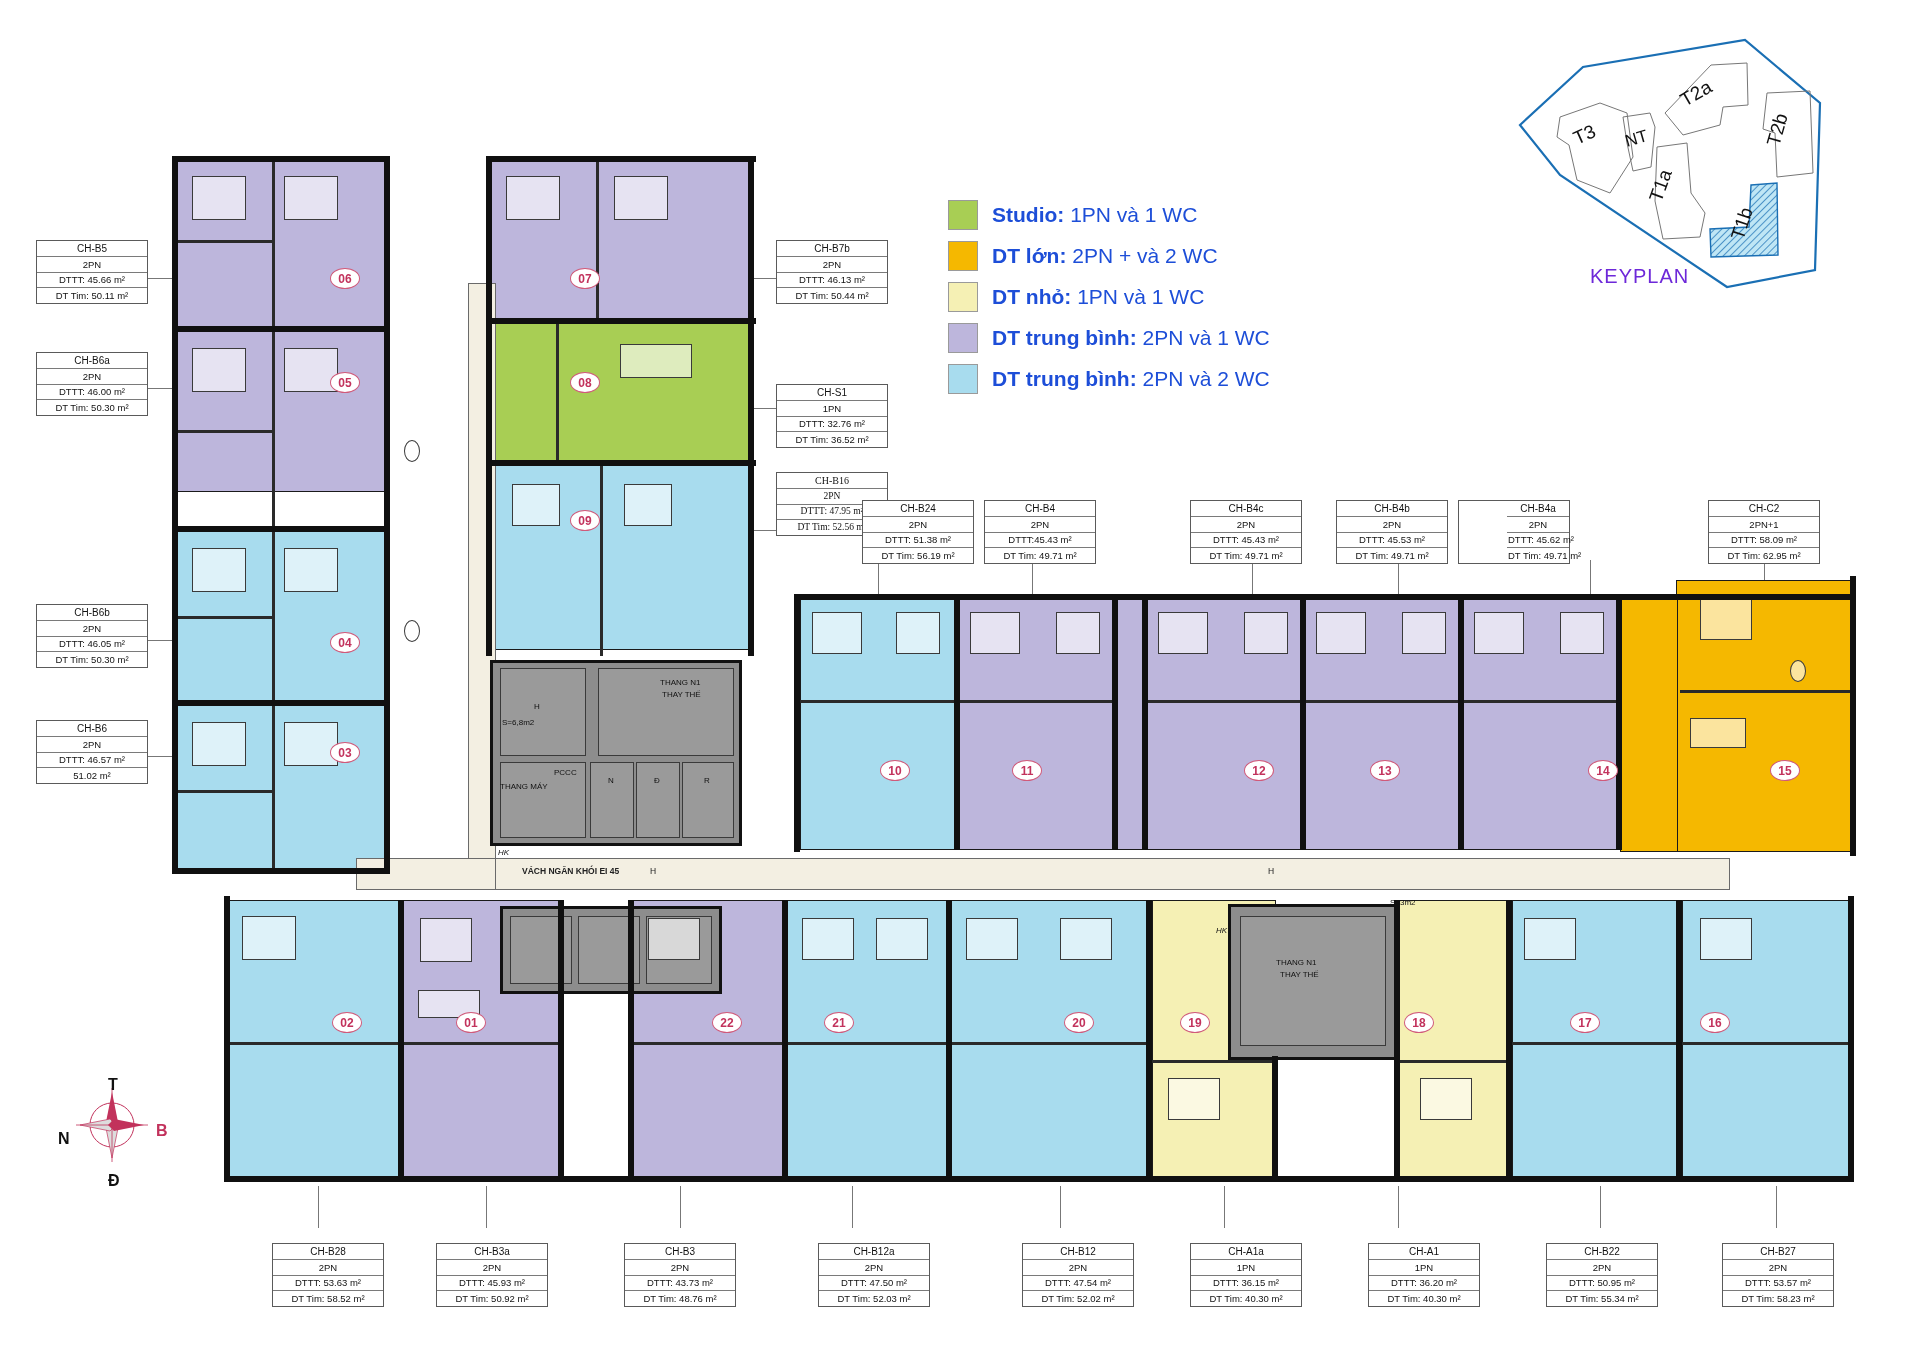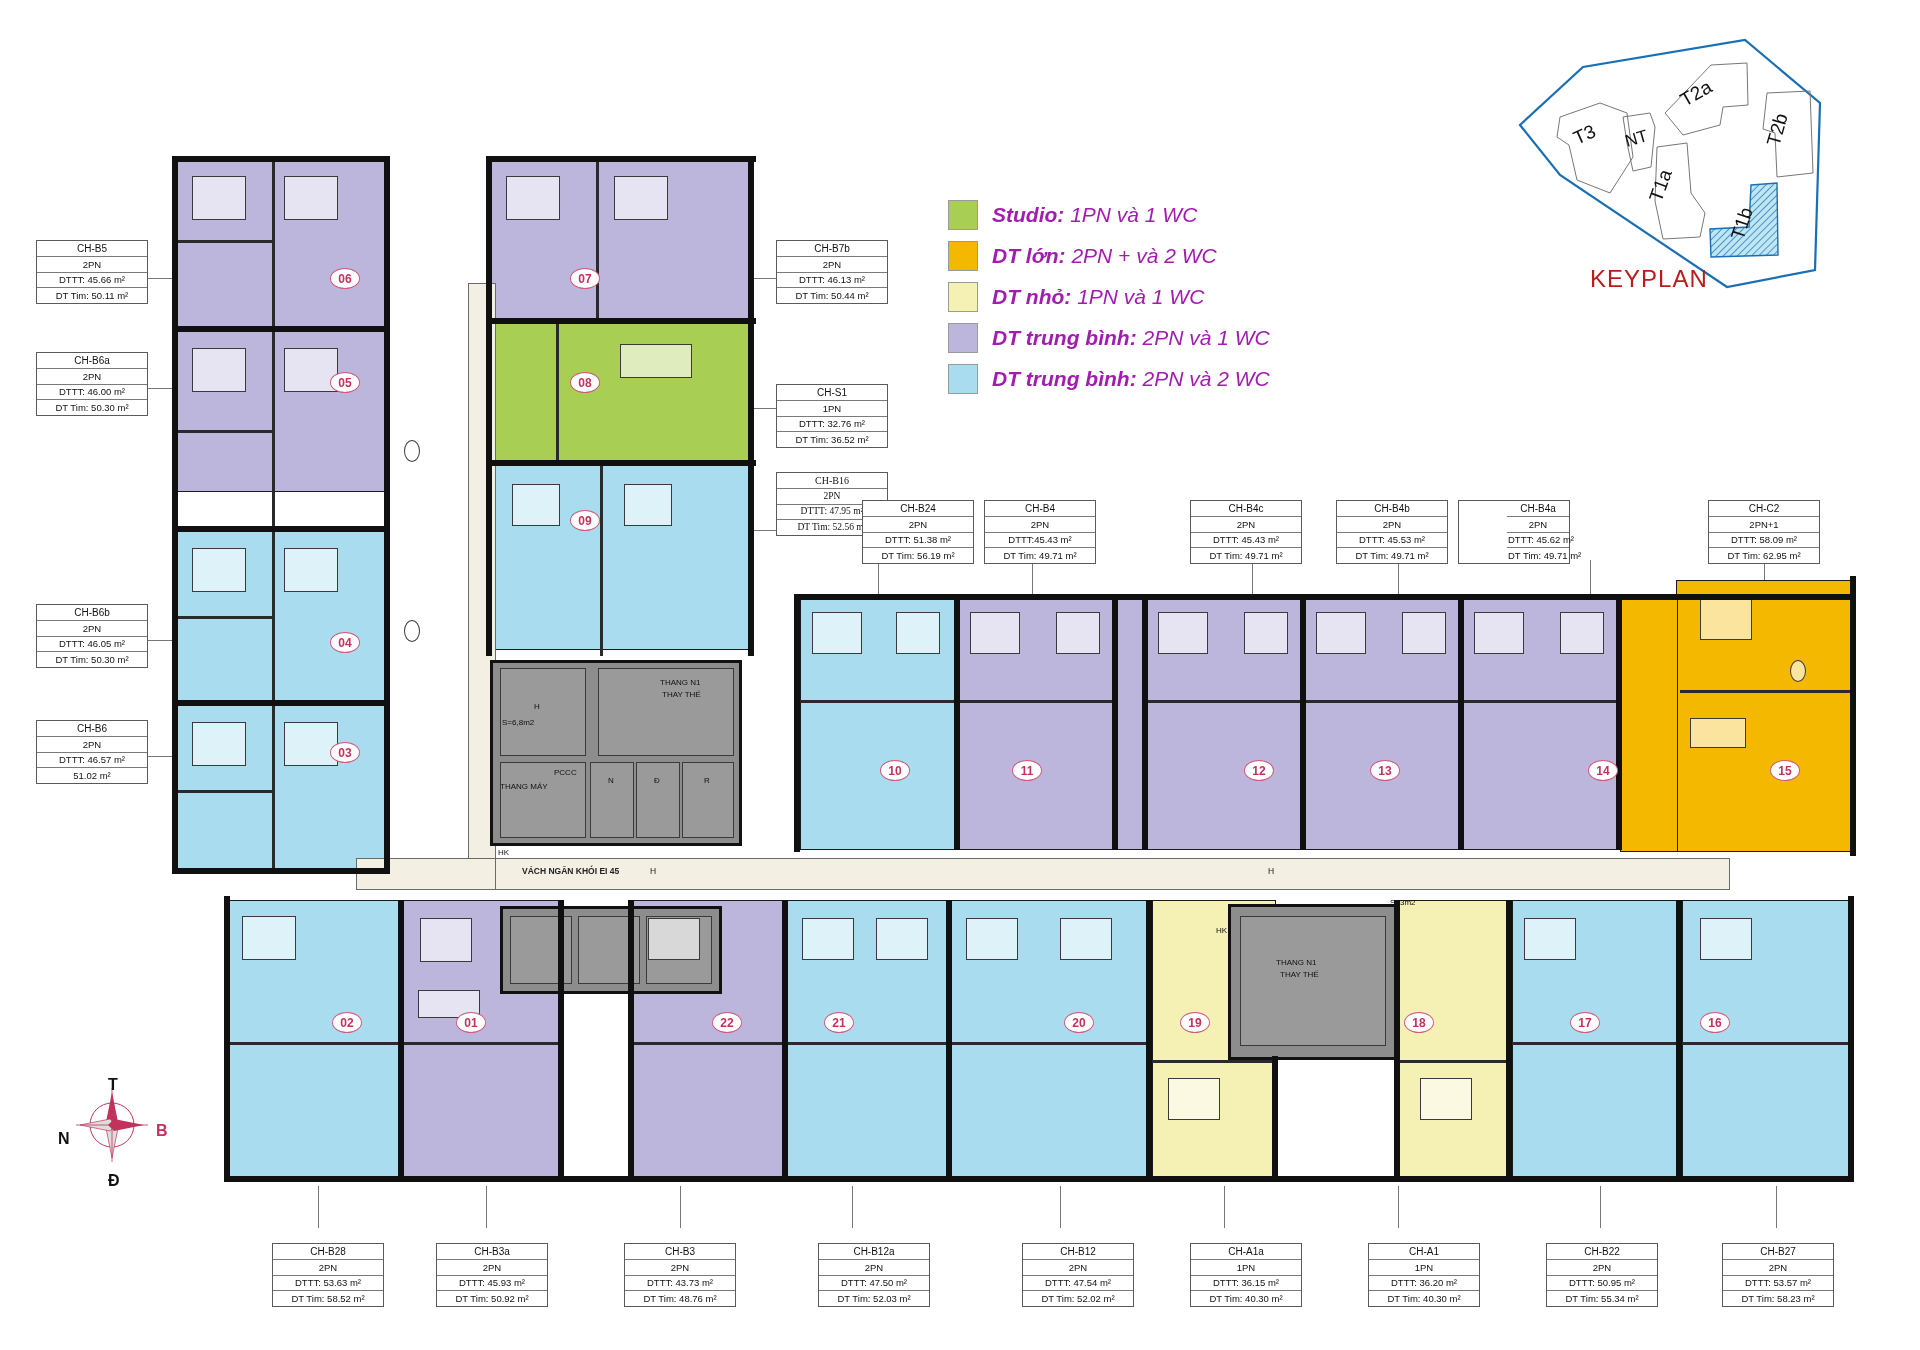--- a/index.html
+++ b/index.html
@@ -36,37 +36,36 @@
     gap: 11px;
   }
   .legend-row { display: flex; align-items: center; gap: 14px; }
   .legend-swatch {
     width: 30px; height: 30px;
     border: 1px solid #9a9a9a;
     flex: 0 0 auto;
   }
   .legend-text {
     font-size: 21px;
-    color: #a21caf;
+    color: #1d4ed8;
     white-space: nowrap;
-    font-style: italic;
   }
   .legend-text b { font-weight: bold; }
 
   
   #keyplan {
     position: absolute;
     left: 1515px; top: 25px;
     width: 310px; height: 265px;
   }
   #keyplan-label {
     position: absolute;
     left: 1590px; top: 265px;
-    font-size: 24px;
-    color: #b91c1c;
+    font-size: 20px;
+    color: #6d28d9;
     letter-spacing: 1px;
   }
 
   
   #compass { position: absolute; left: 60px; top: 1070px; width: 125px; height: 115px; }
   .compass-letter { position: absolute; font-size: 16px; font-weight: bold; color: #111; }
 
   
   .infobox {
     position: absolute;
@@ -161,20 +160,21 @@
     font-size: 8.5px;
     color: #222;
     z-index: 30;
     white-space: nowrap;
   }
   .hk-box {
     position: absolute;
     font-size: 8px;
     color: #111;
     z-index: 30;
+    font-style: italic;
   }
 </style>
 </head>
 <body>
 
 <div id="page">
 
 
   <div id="legend">
     <div class="legend-row">

